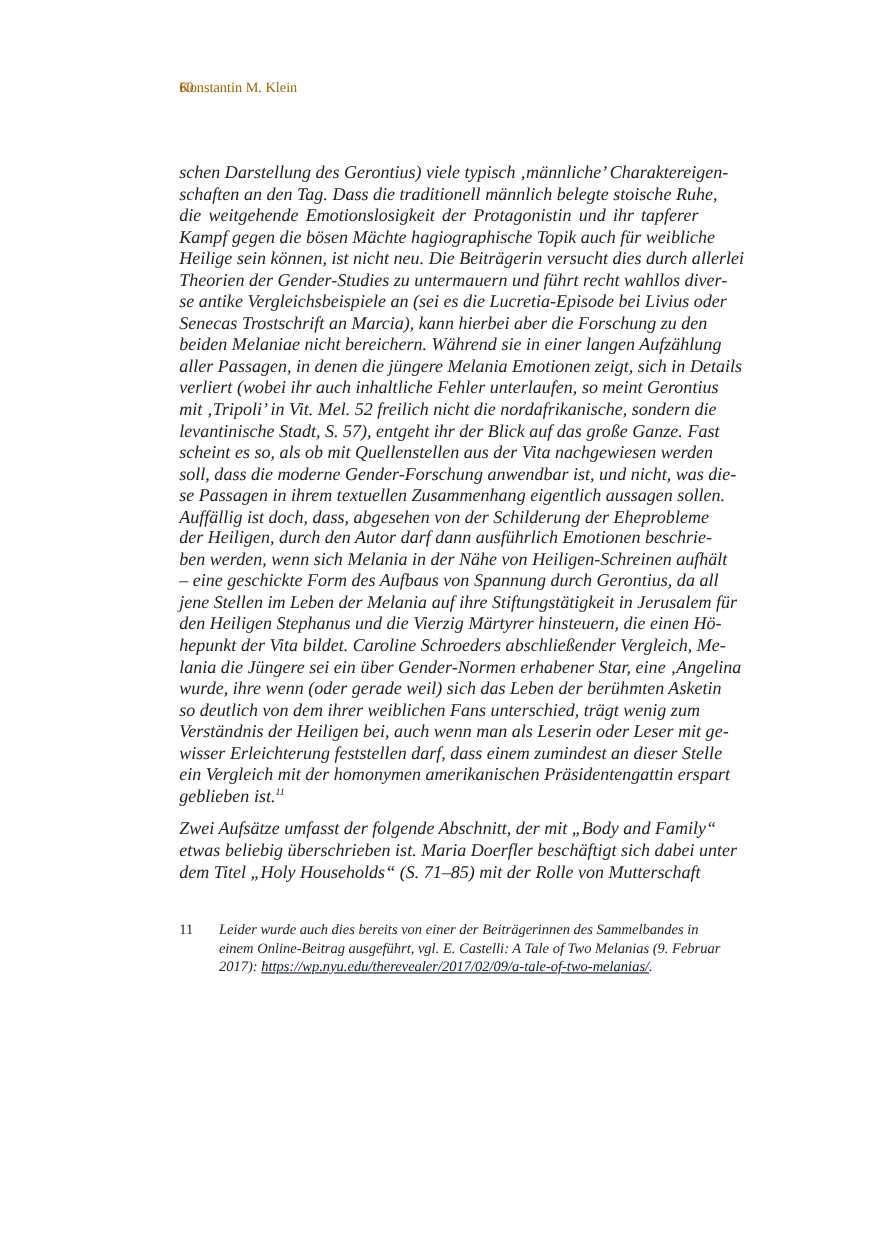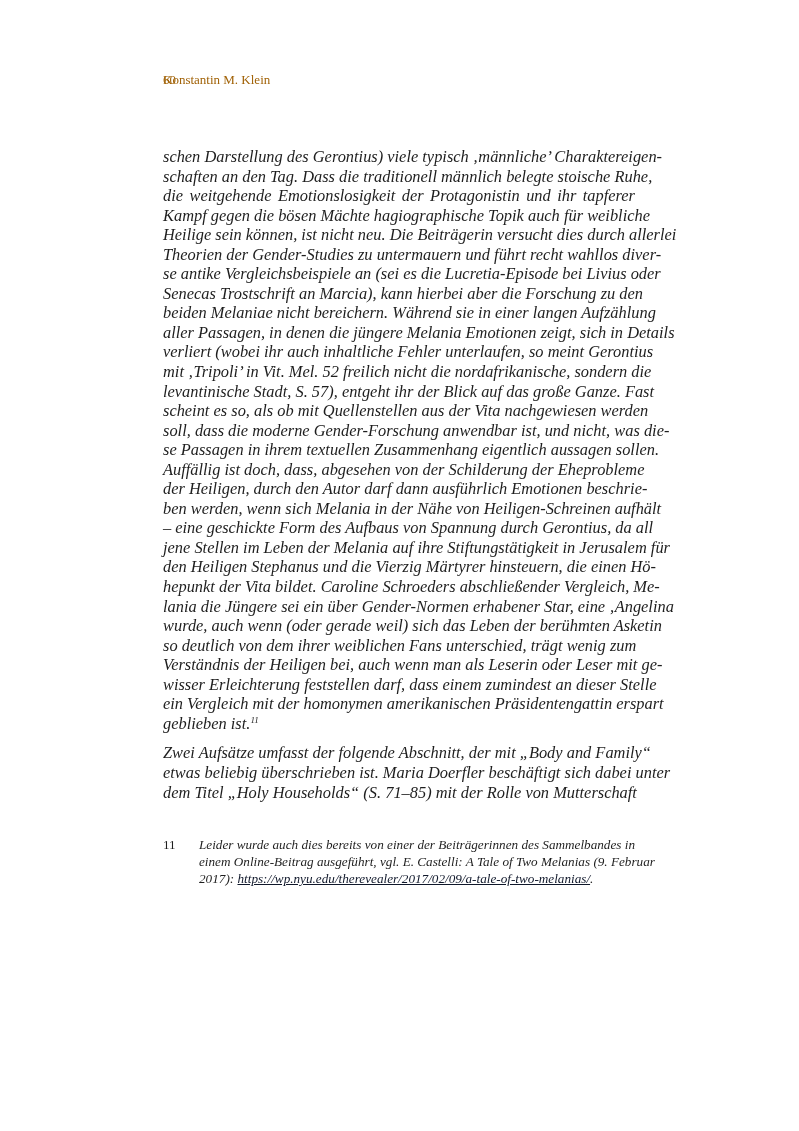--- a/index.html
+++ b/index.html
@@ -47,21 +47,21 @@
       <span class="line">soll, dass die moderne Gender-Forschung anwendbar ist, und nicht, was die-</span>
       <span class="line">se Passagen in ihrem textuellen Zusammenhang eigentlich aussagen sollen.</span>
       <span class="line">Auffällig ist doch, dass, abgesehen von der Schilderung der Eheprobleme</span>
       <span class="line">der Heiligen, durch den Autor darf dann ausführlich Emotionen beschrie-</span>
       <span class="line">ben werden, wenn sich Melania in der Nähe von Heiligen-Schreinen aufhält</span>
       <span class="line">– eine geschickte Form des Aufbaus von Spannung durch Gerontius, da all</span>
       <span class="line">jene Stellen im Leben der Melania auf ihre Stiftungstätigkeit in Jerusalem für</span>
       <span class="line">den Heiligen Stephanus und die Vierzig Märtyrer hinsteuern, die einen Hö-</span>
       <span class="line">hepunkt der Vita bildet. Caroline Schroeders abschließender Vergleich, Me-</span>
       <span class="line">lania die Jüngere sei ein über Gender-Normen erhabener Star, eine ‚Angelina</span>
-      <span class="line">wurde, auch wenn (oder gerade weil) sich das Leben der berühmten Asketin</span>
+      <span class="line">wurde, ihre wenn (oder gerade weil) sich das Leben der berühmten Asketin</span>
       <span class="line">so deutlich von dem ihrer weiblichen Fans unterschied, trägt wenig zum</span>
       <span class="line">Verständnis der Heiligen bei, auch wenn man als Leserin oder Leser mit ge-</span>
       <span class="line">wisser Erleichterung feststellen darf, dass einem zumindest an dieser Stelle</span>
       <span class="line">ein Vergleich mit der homonymen amerikanischen Präsidentengattin erspart</span>
       <span class="line last">geblieben ist.<sup>11</sup></span>
     </p>
   <p class="para" id="para-1">
       <span class="line">Zwei Aufsätze umfasst der folgende Abschnitt, der mit „Body and Family“</span>
       <span class="line">etwas beliebig überschrieben ist. Maria Doerfler beschäftigt sich dabei unter</span>
       <span class="line last">dem Titel „Holy Households“ (S. 71–85) mit der Rolle von Mutterschaft</span>

